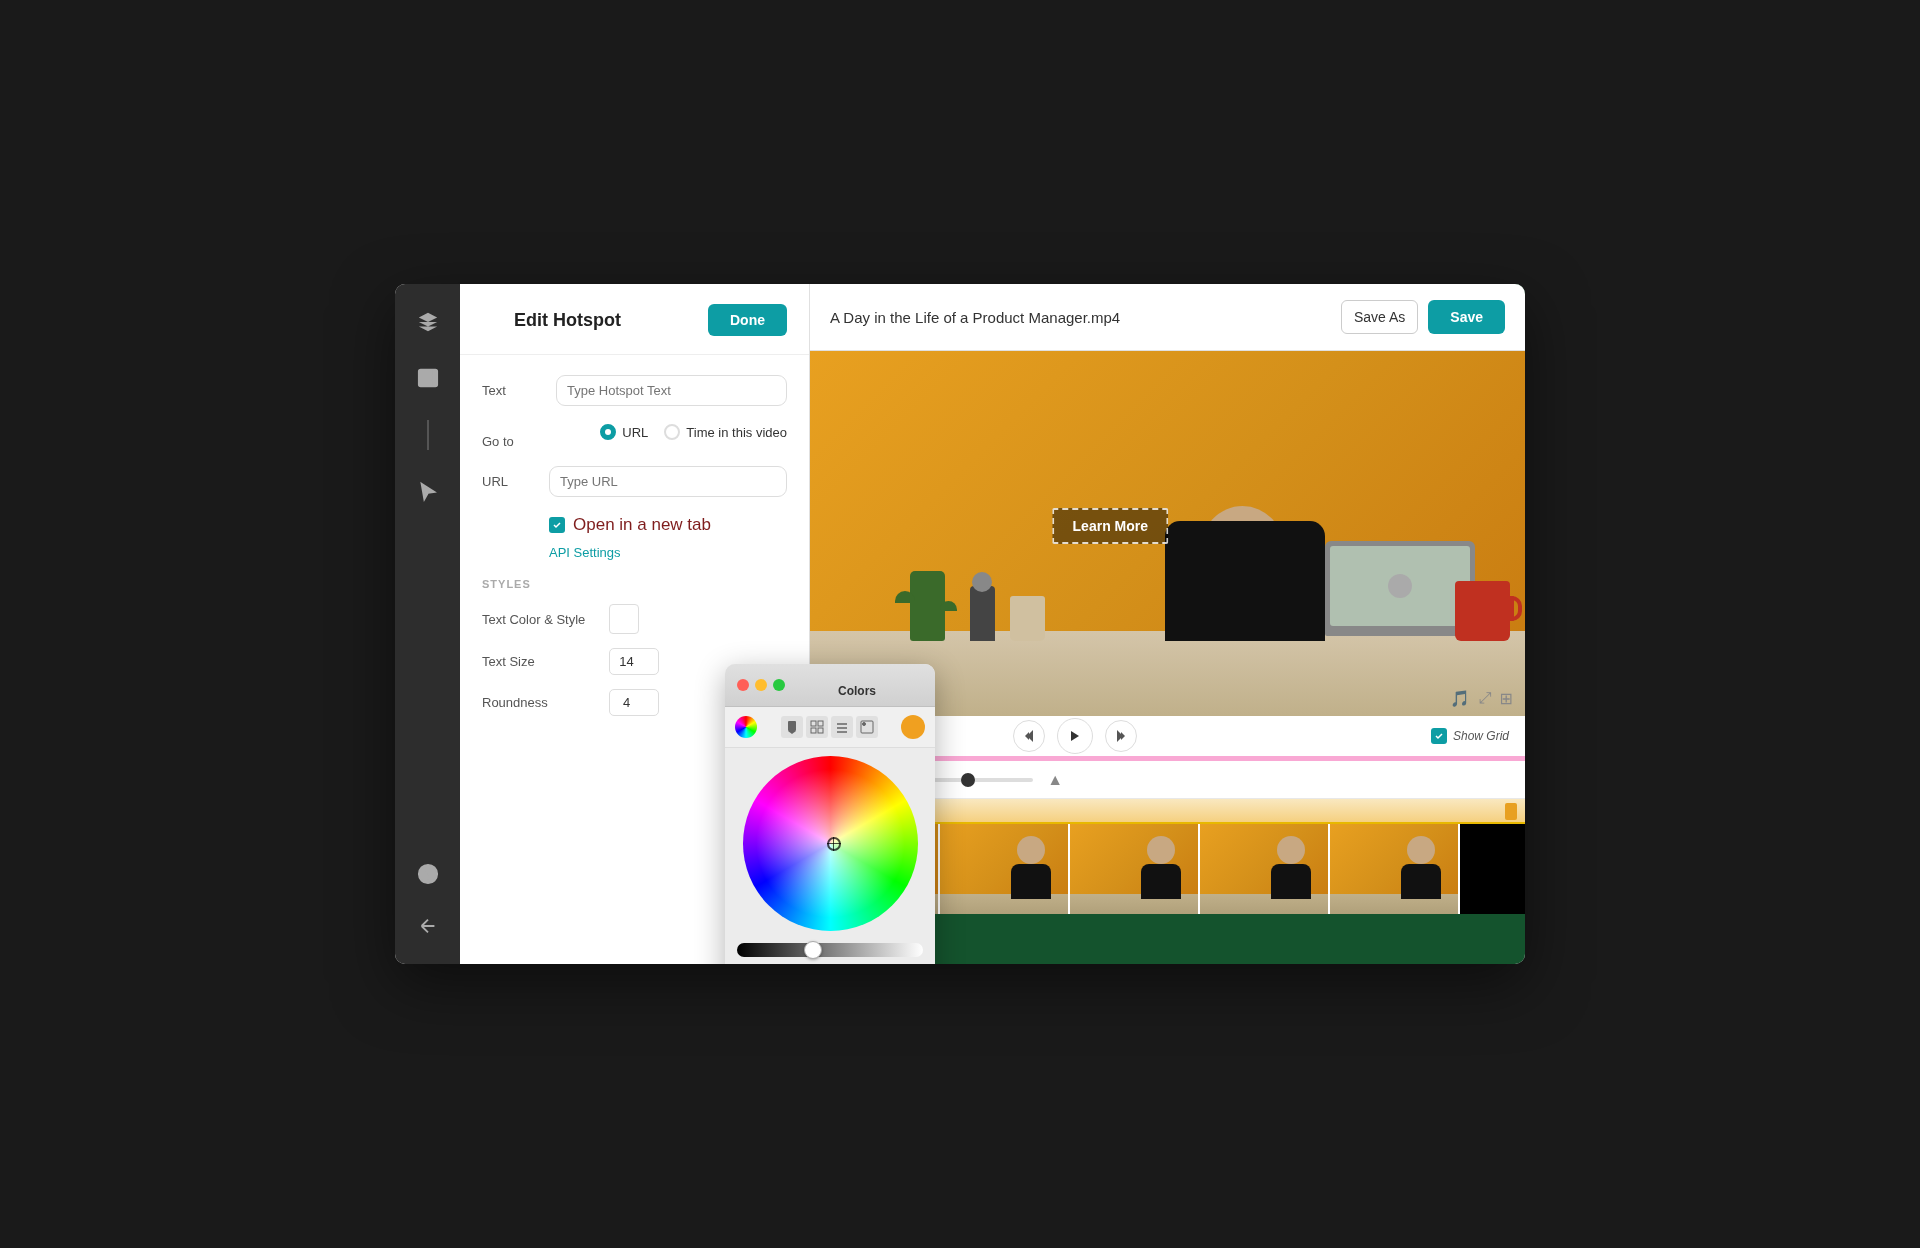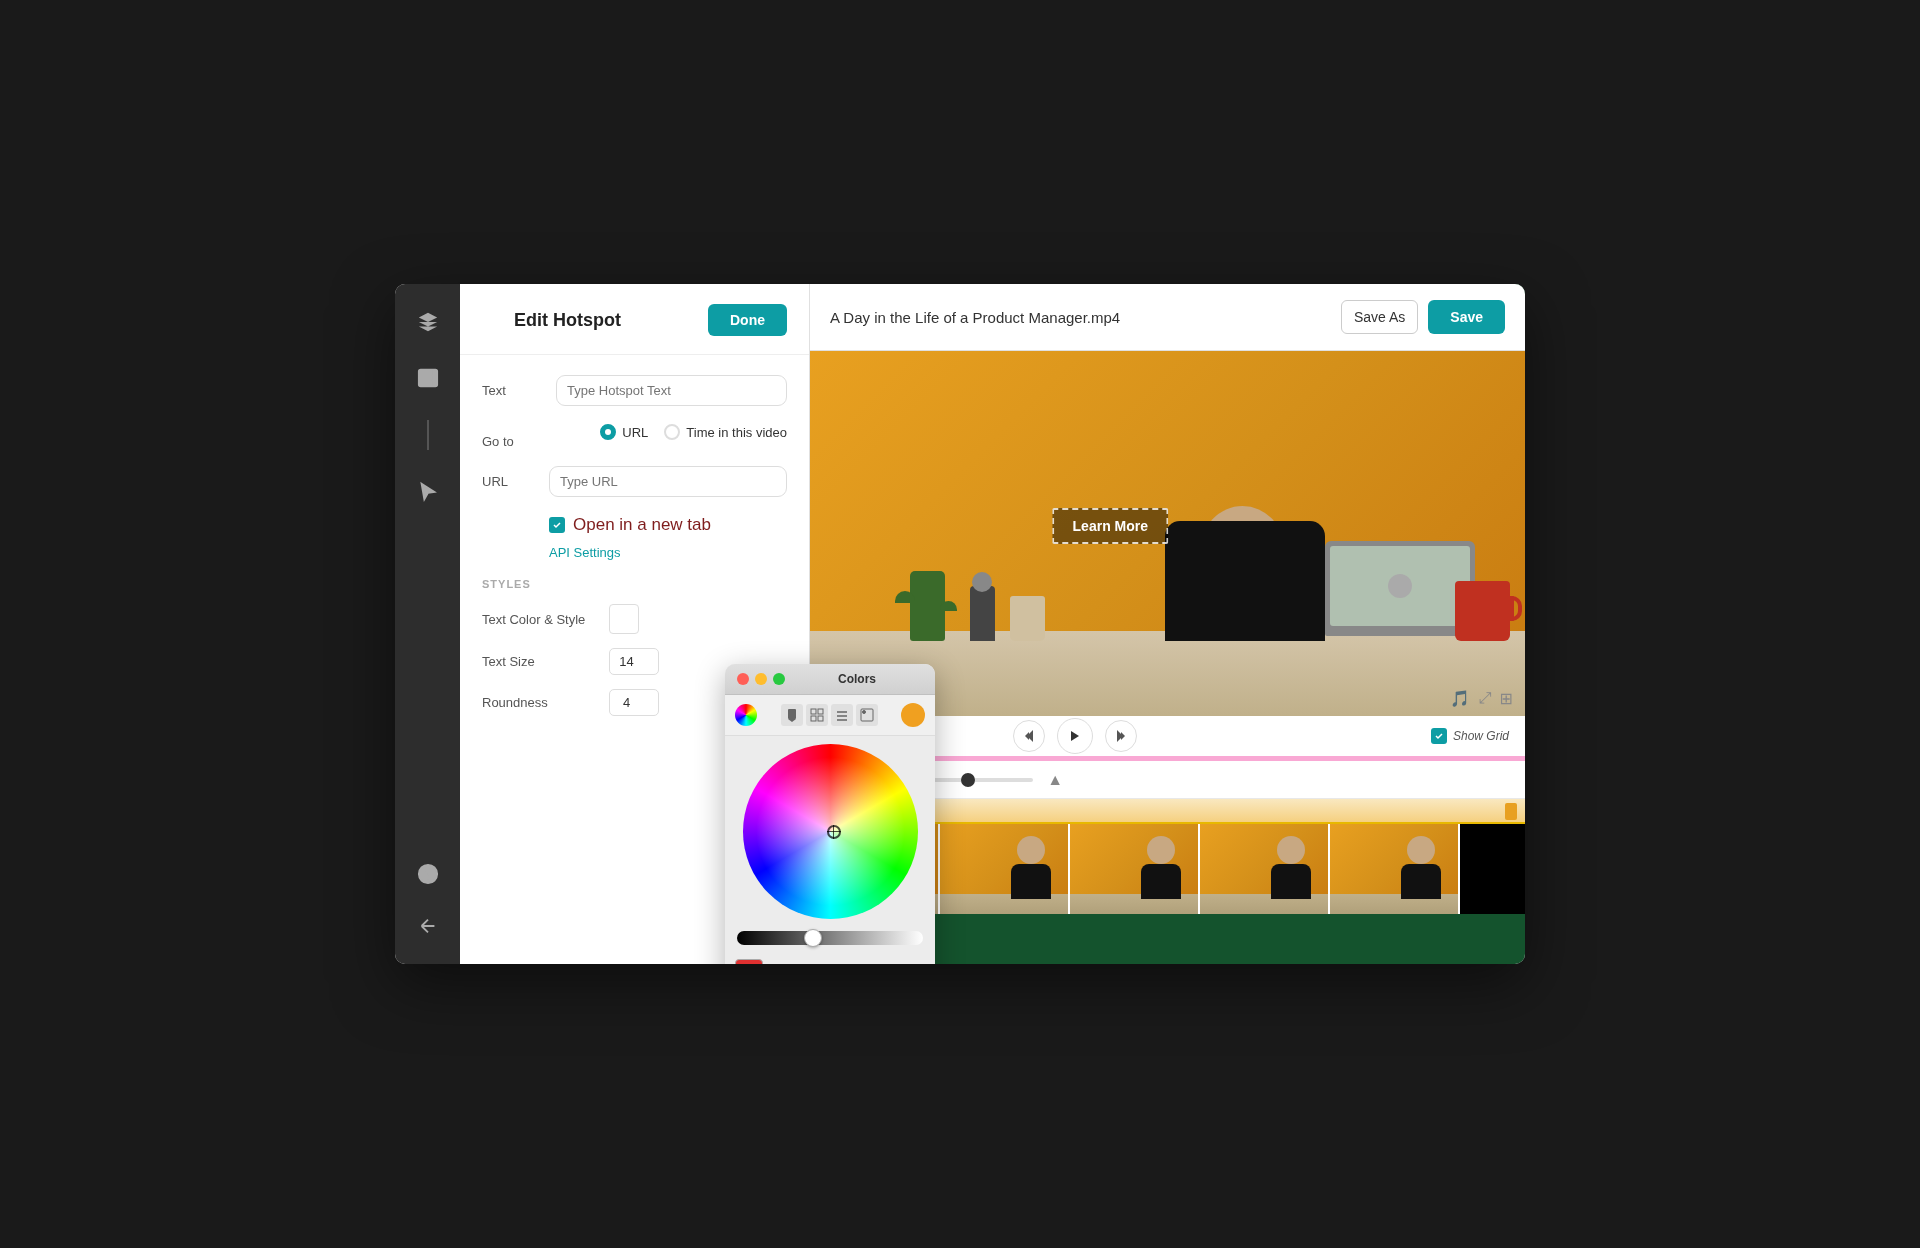--- a/index.html
+++ b/index.html
@@ -449,20 +449,21 @@
     }
     .dot-red { background: #ff5f57; }
     .dot-yellow { background: #ffbd2e; }
     .dot-green { background: #28c940; }
     .colors-dialog-title {
       font-size: 12px;
       color: #333;
       font-weight: 600;
       flex: 1;
       text-align: center;
+      margin-top: 12px;
     }
     .colors-toolbar {
       display: flex;
       align-items: center;
       justify-content: space-between;
       padding: 8px 10px;
       background: #f0f0f0;
       border-bottom: 1px solid #ddd;
     }
     .color-spectrum-icon {

